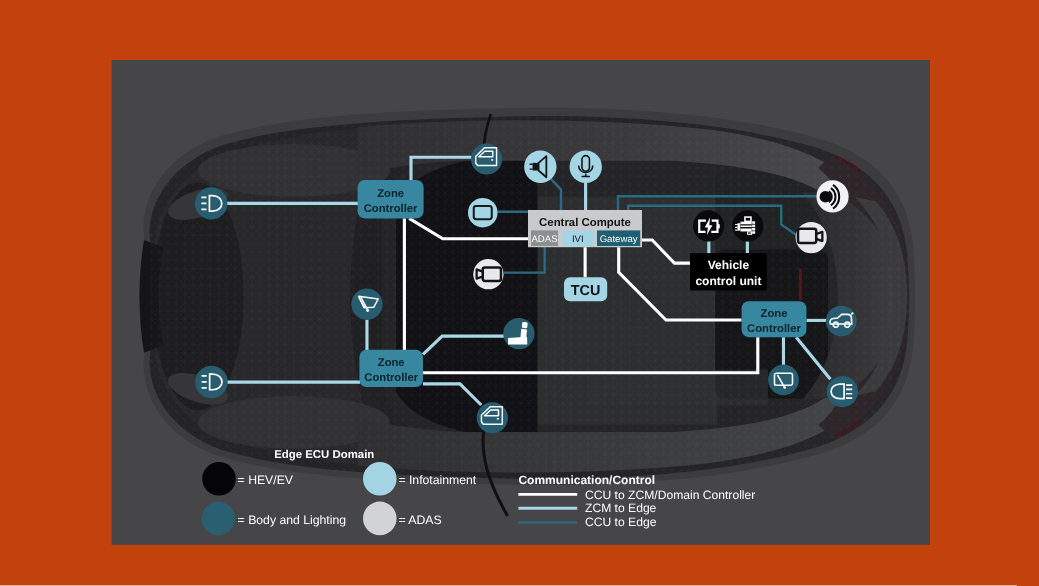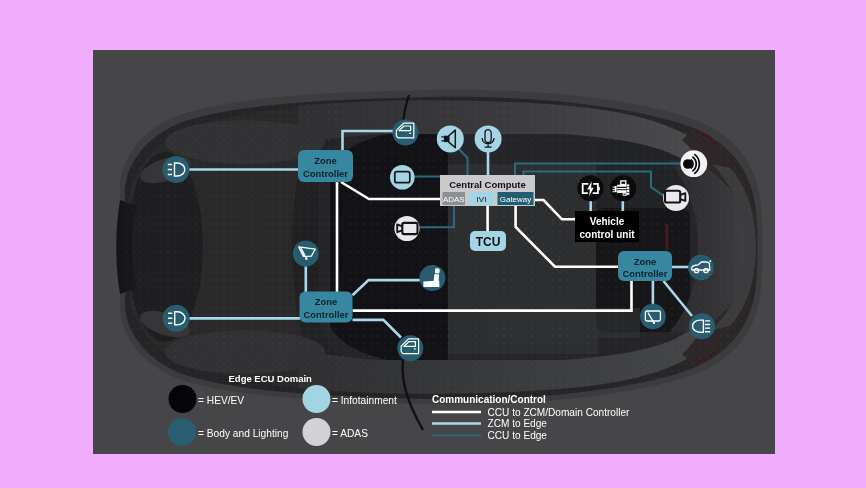--- a/index.html
+++ b/index.html
@@ -1,16 +1,16 @@
 <!DOCTYPE html>
 <html><head>
 <meta charset="utf-8">
 <style>
   html,body{margin:0;padding:0;background:#ffffff;}
-  #stage{position:relative;width:866px;height:488px;background:#f0abfc;overflow:hidden;
+  #stage{position:relative;width:866px;height:488px;background:#c2410c;overflow:hidden;
          font-family:"Liberation Sans", sans-serif;}
 </style>
 </head>
 <body>
 <div id="stage">
 <svg width="866" height="488" viewBox="0 0 866 488">
 
   <rect x="93" y="50" width="682" height="404" fill="#464648"></rect>
 
   <defs>

